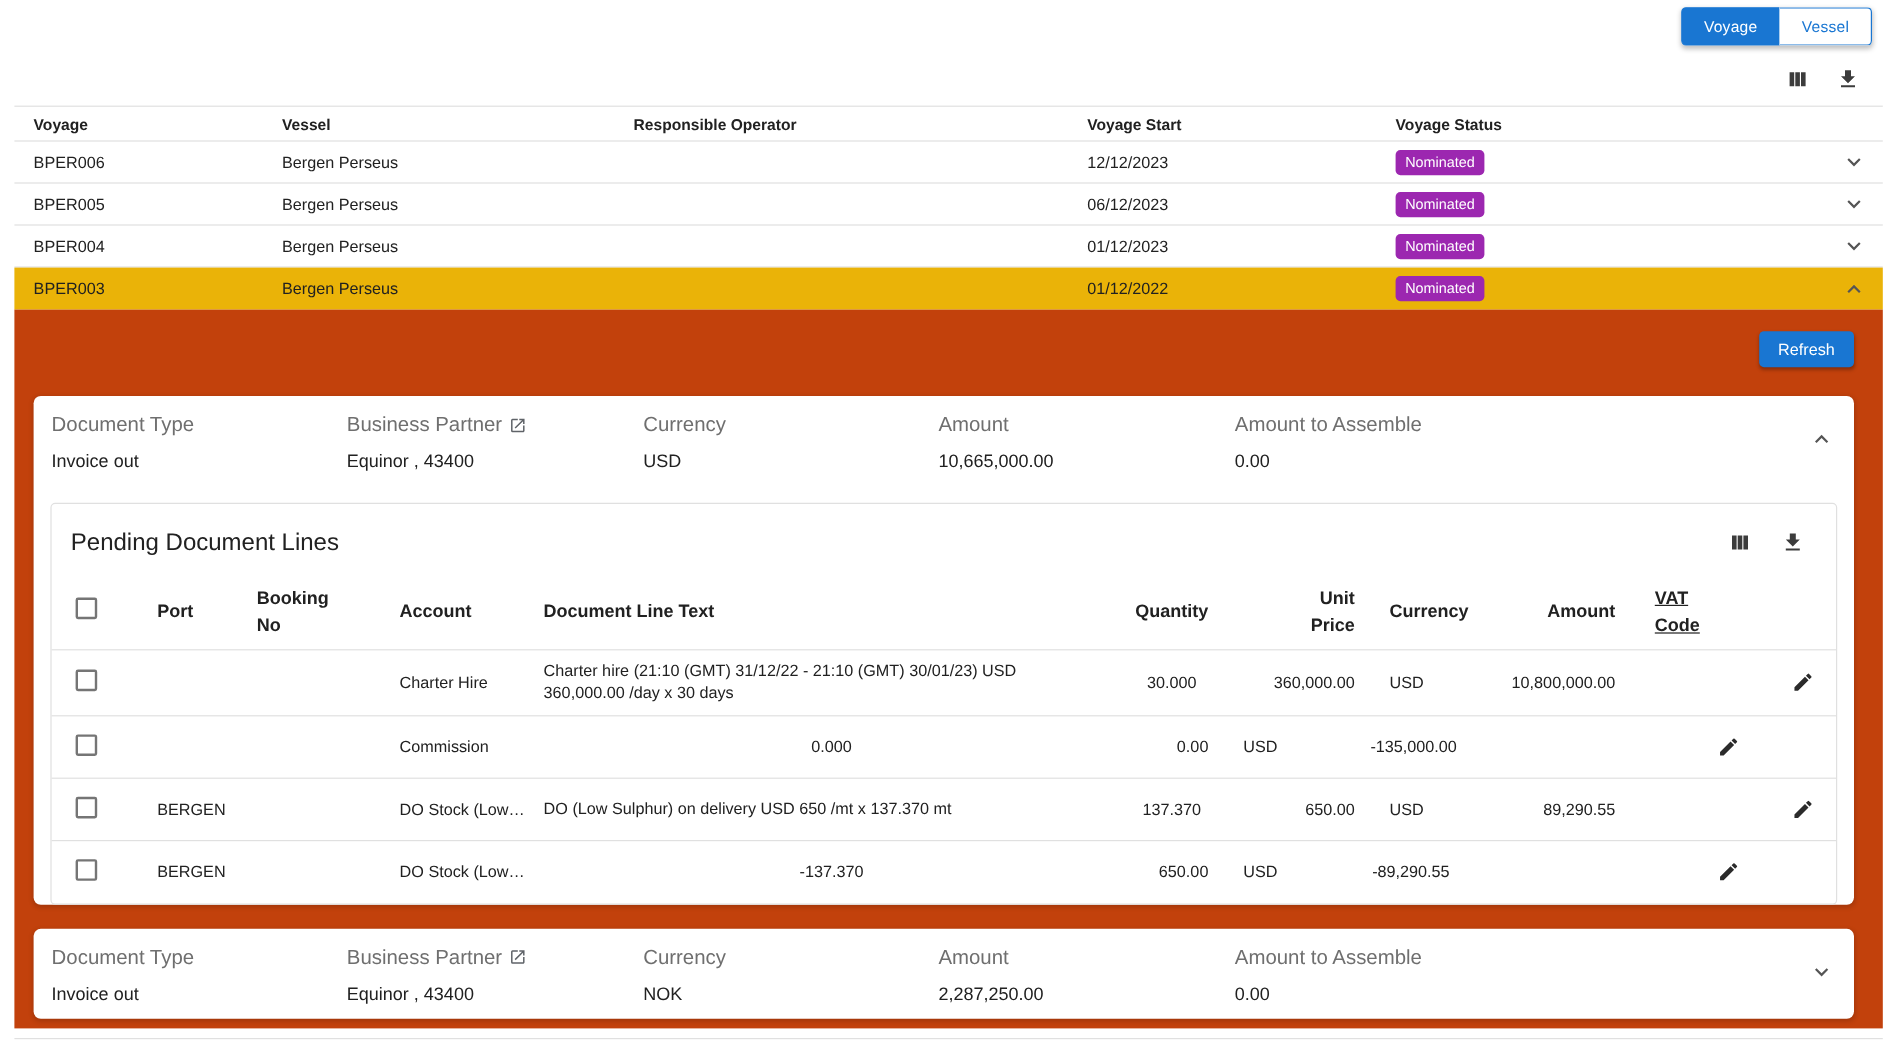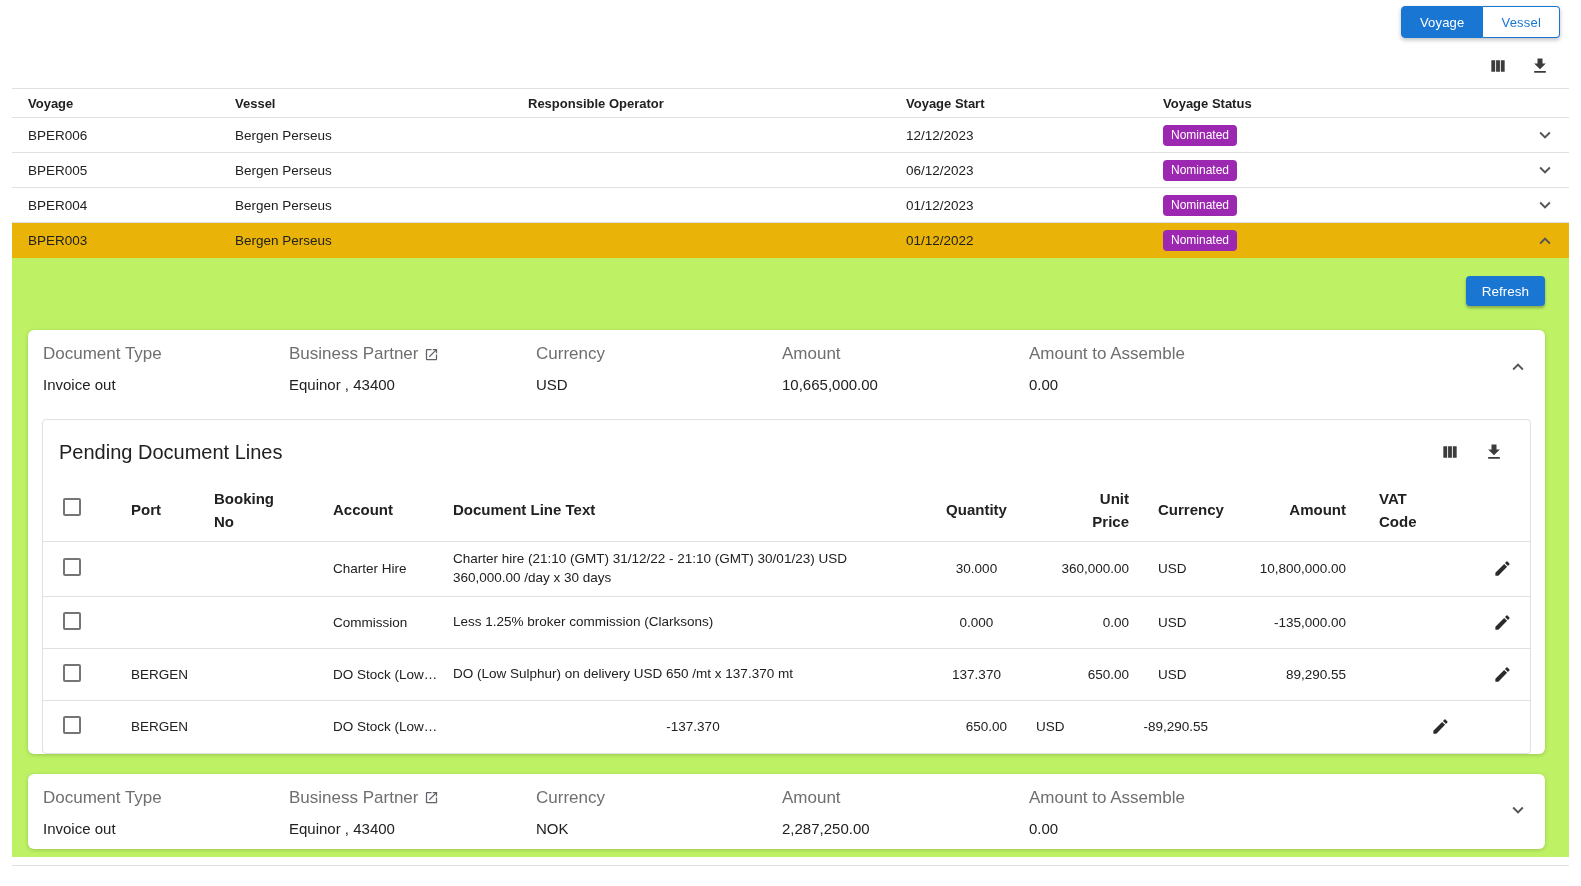--- a/index.html
+++ b/index.html
@@ -46,21 +46,21 @@
   .vt-header { height: 30px; border-top: 1px solid #e0e0e0; font-size: 13px; font-weight: bold; }
   .vt-row { height: 35px; font-size: 13.5px; cursor: pointer; }
   .vt-row.expanded { background: #eab308; border-bottom: none; }
   .badge {
     display: inline-block; background: #9c27b0; color: #fff;
     font-size: 12px; line-height: 1; padding: 4px 8px 5px; border-radius: 4px;
   }
   .row-chevron { display: flex; justify-content: center; cursor: pointer; }
 
   
-  .detail-panel { background: #bef264; padding-bottom: 8px; }
+  .detail-panel { background: #c2410c; padding-bottom: 8px; }
   .refresh-row { display: flex; justify-content: flex-end; padding: 18px 24px 0; }
   .refresh-btn {
     background: #1976d2; color: #fff; border: none; border-radius: 4px;
     height: 30px; padding: 0 16px; font-family: inherit; font-size: 13.5px;
     box-shadow: 0 2px 3px rgba(0,0,0,.3); cursor: pointer;
   }
 
   .doc-card {
     background: #fff; margin: 24px 24px 0 16px;
     border-radius: 6px; box-shadow: 0 1px 4px rgba(0,0,0,.18);
@@ -101,21 +101,21 @@
   .pl-cell { padding-right: 8px; }
   .pl-text { line-height: 1.4; padding-right: 16px; }
   .cell-right { text-align: center; padding-right: 0; }
   .cell-unit  { text-align: right; padding-right: 13px; }
   .cell-amount{ text-align: right; padding-right: 5px; }
   .cell-currency { padding-left: 16px; white-space: nowrap; }
   .cell-vat { padding-left: 28px; }
   .hw { display: inline-block; }
   .hw-booking { max-width: 58px; }
   .hw-unit { max-width: 42px; text-align: right; }
-  .hw-vat { max-width: 40px; }
+  .hw-vat { max-width: 40px; text-decoration: underline; }
 
   .cb-cell { padding-left: 20px; }
   .checkbox {
     display: inline-block; width: 18px; height: 18px;
     border: 2px solid #757575; border-radius: 2px; background: #fff; cursor: pointer;
   }
   .pl-edit { display: flex; justify-content: flex-end; padding-right: 18px; cursor: pointer; }
 
   .table-end { height: 9px; border-bottom: 1px solid #e0e0e0; }
 </style>
@@ -296,21 +296,20 @@
                   <path d="M3 17.25V21h3.75L17.81 9.94l-3.75-3.75L3 17.25zM20.71 7.04a.996.996 0 0 0 0-1.41l-2.34-2.34a.996.996 0 0 0-1.41 0l-1.83 1.83 3.75 3.75 1.83-1.83z"></path>
                 </svg>
             </div>
           </div>
 
           <div class="pl-row">
             <div class="cb-cell"><span class="checkbox"></span></div>
             <div class="pl-cell"></div>
             <div class="pl-cell"></div>
             <div class="pl-cell">Commission</div>
-            <div class="pl-cell pl-text">Less 1.25% broker commission (Clarksons)</div>
             <div class="pl-cell cell-right">0.000</div>
             <div class="pl-cell cell-unit">0.00</div>
             <div class="pl-cell cell-currency">USD</div>
             <div class="pl-cell cell-amount">-135,000.00</div>
             <div class="pl-cell cell-vat"></div>
             <div class="pl-edit">
               <svg viewBox="0 0 24 24" width="19" height="19" fill="#2b2b2b">
                   <path d="M3 17.25V21h3.75L17.81 9.94l-3.75-3.75L3 17.25zM20.71 7.04a.996.996 0 0 0 0-1.41l-2.34-2.34a.996.996 0 0 0-1.41 0l-1.83 1.83 3.75 3.75 1.83-1.83z"></path>
                 </svg>
             </div>

